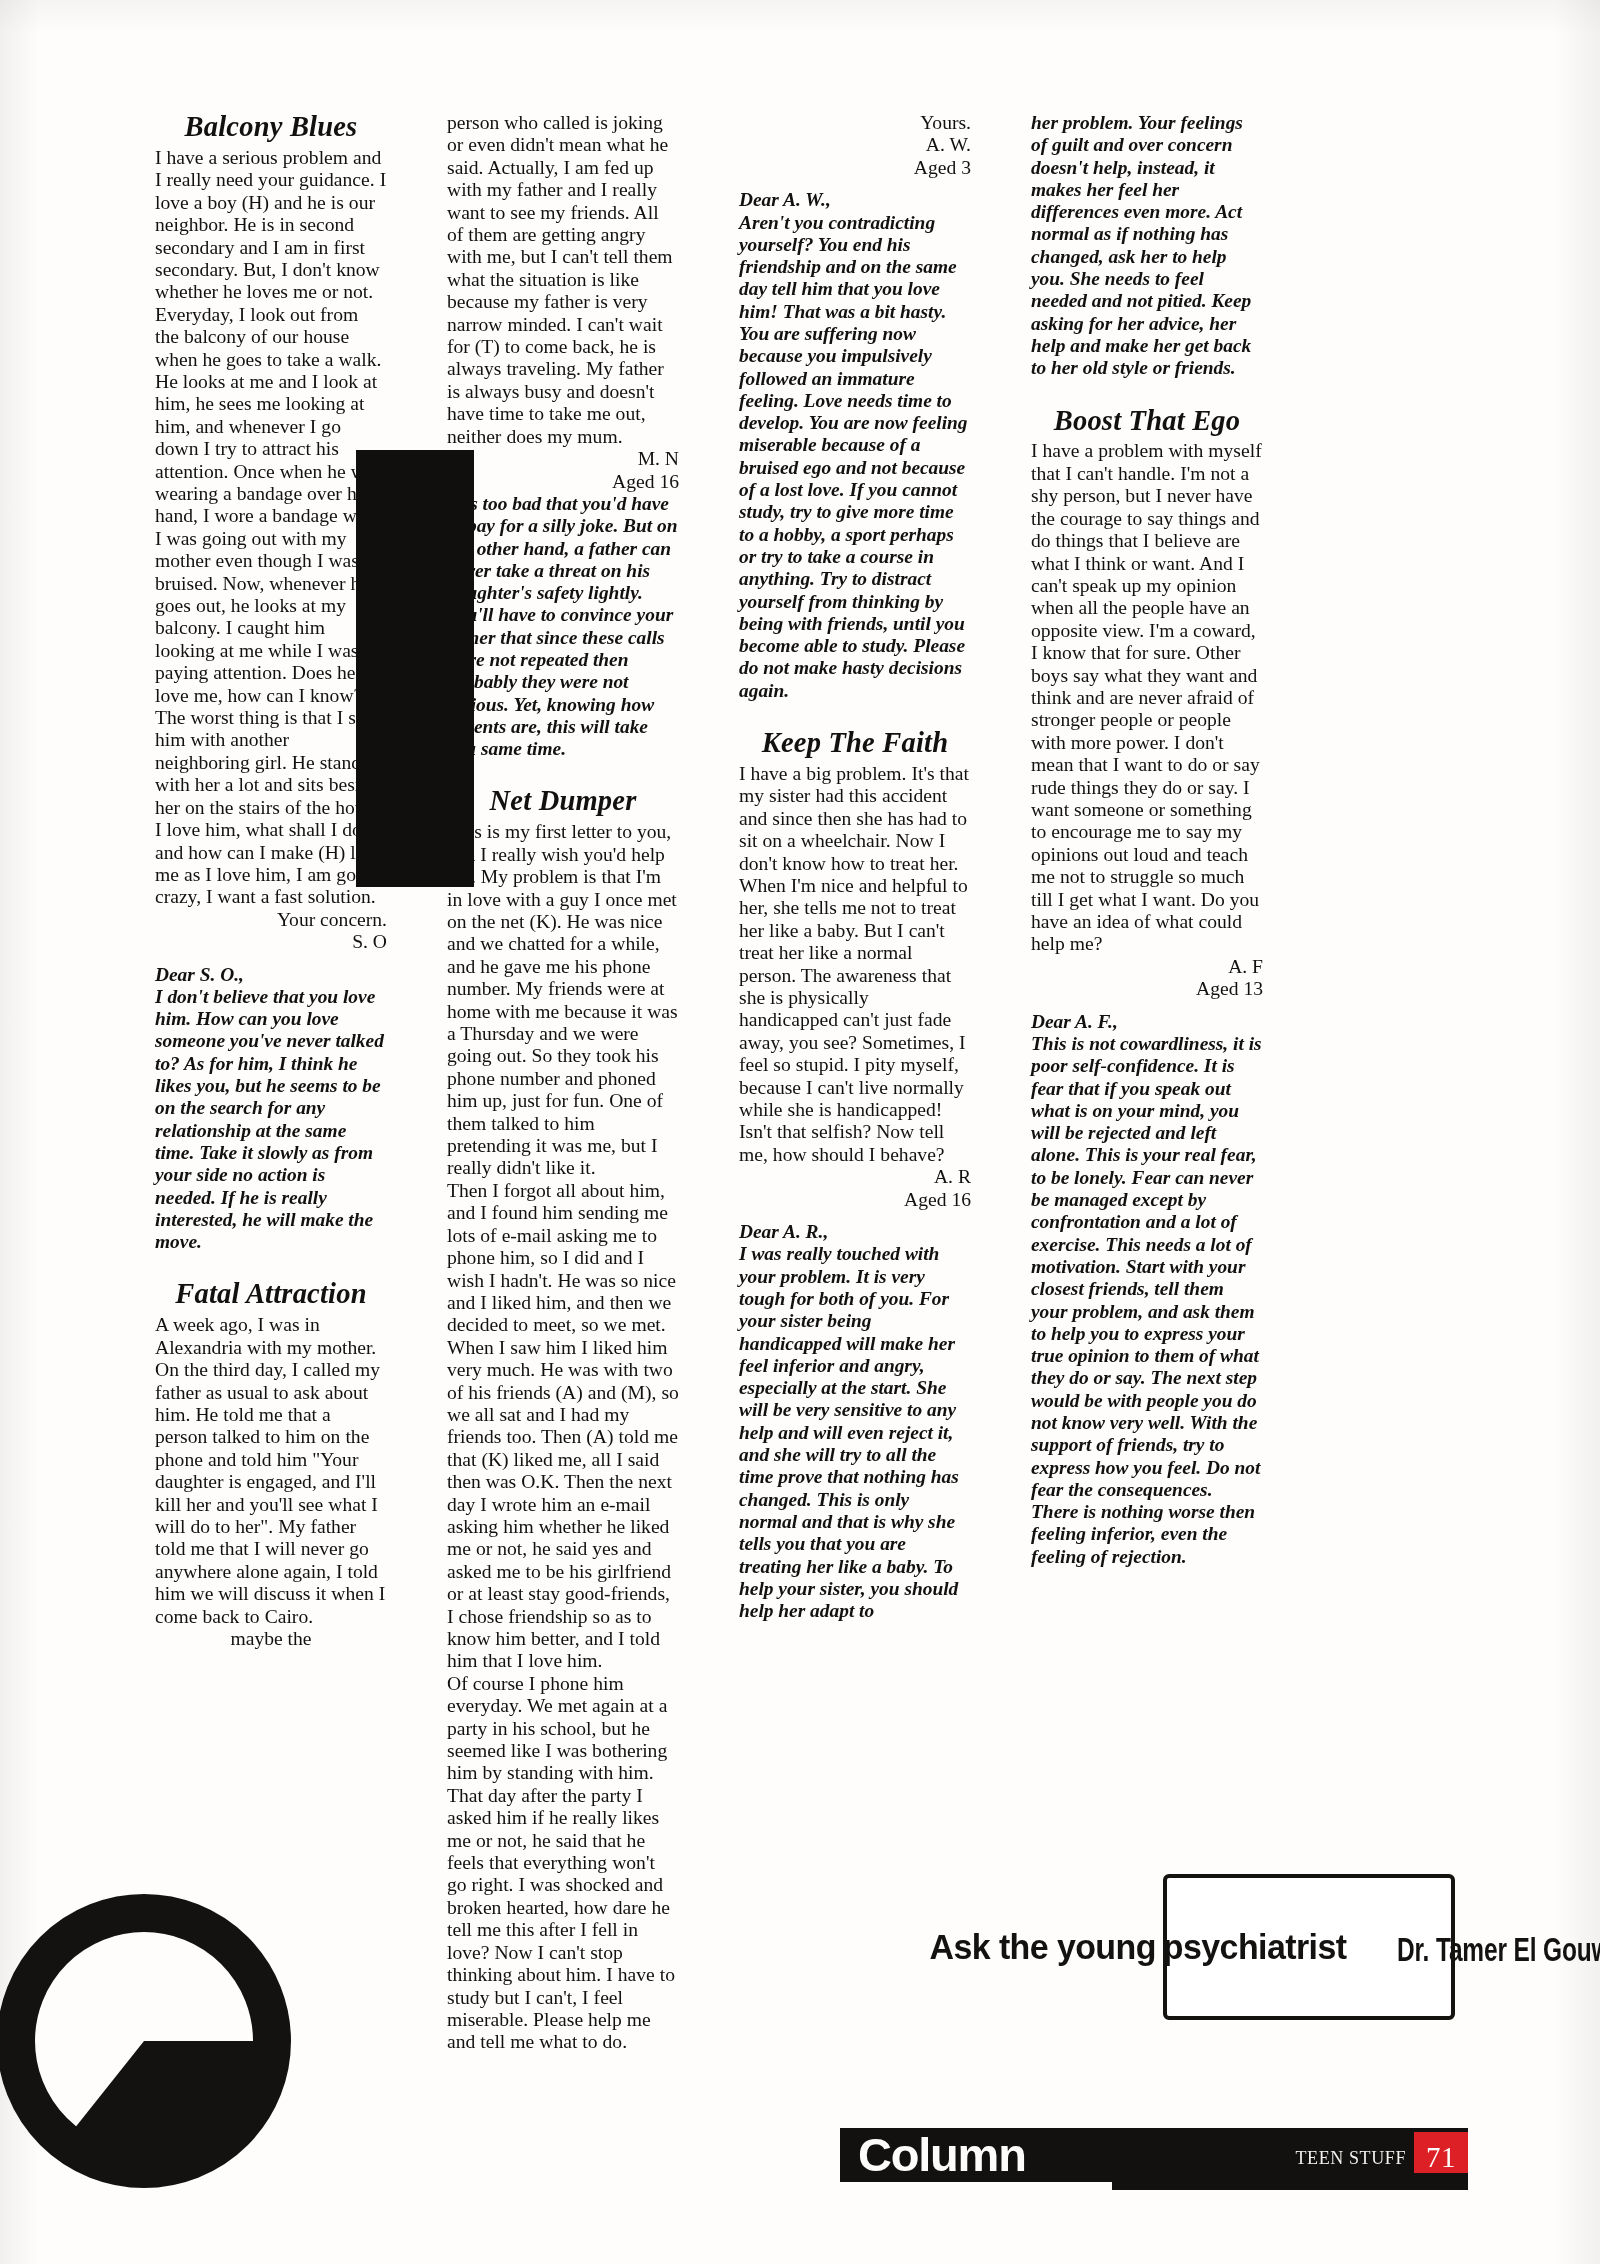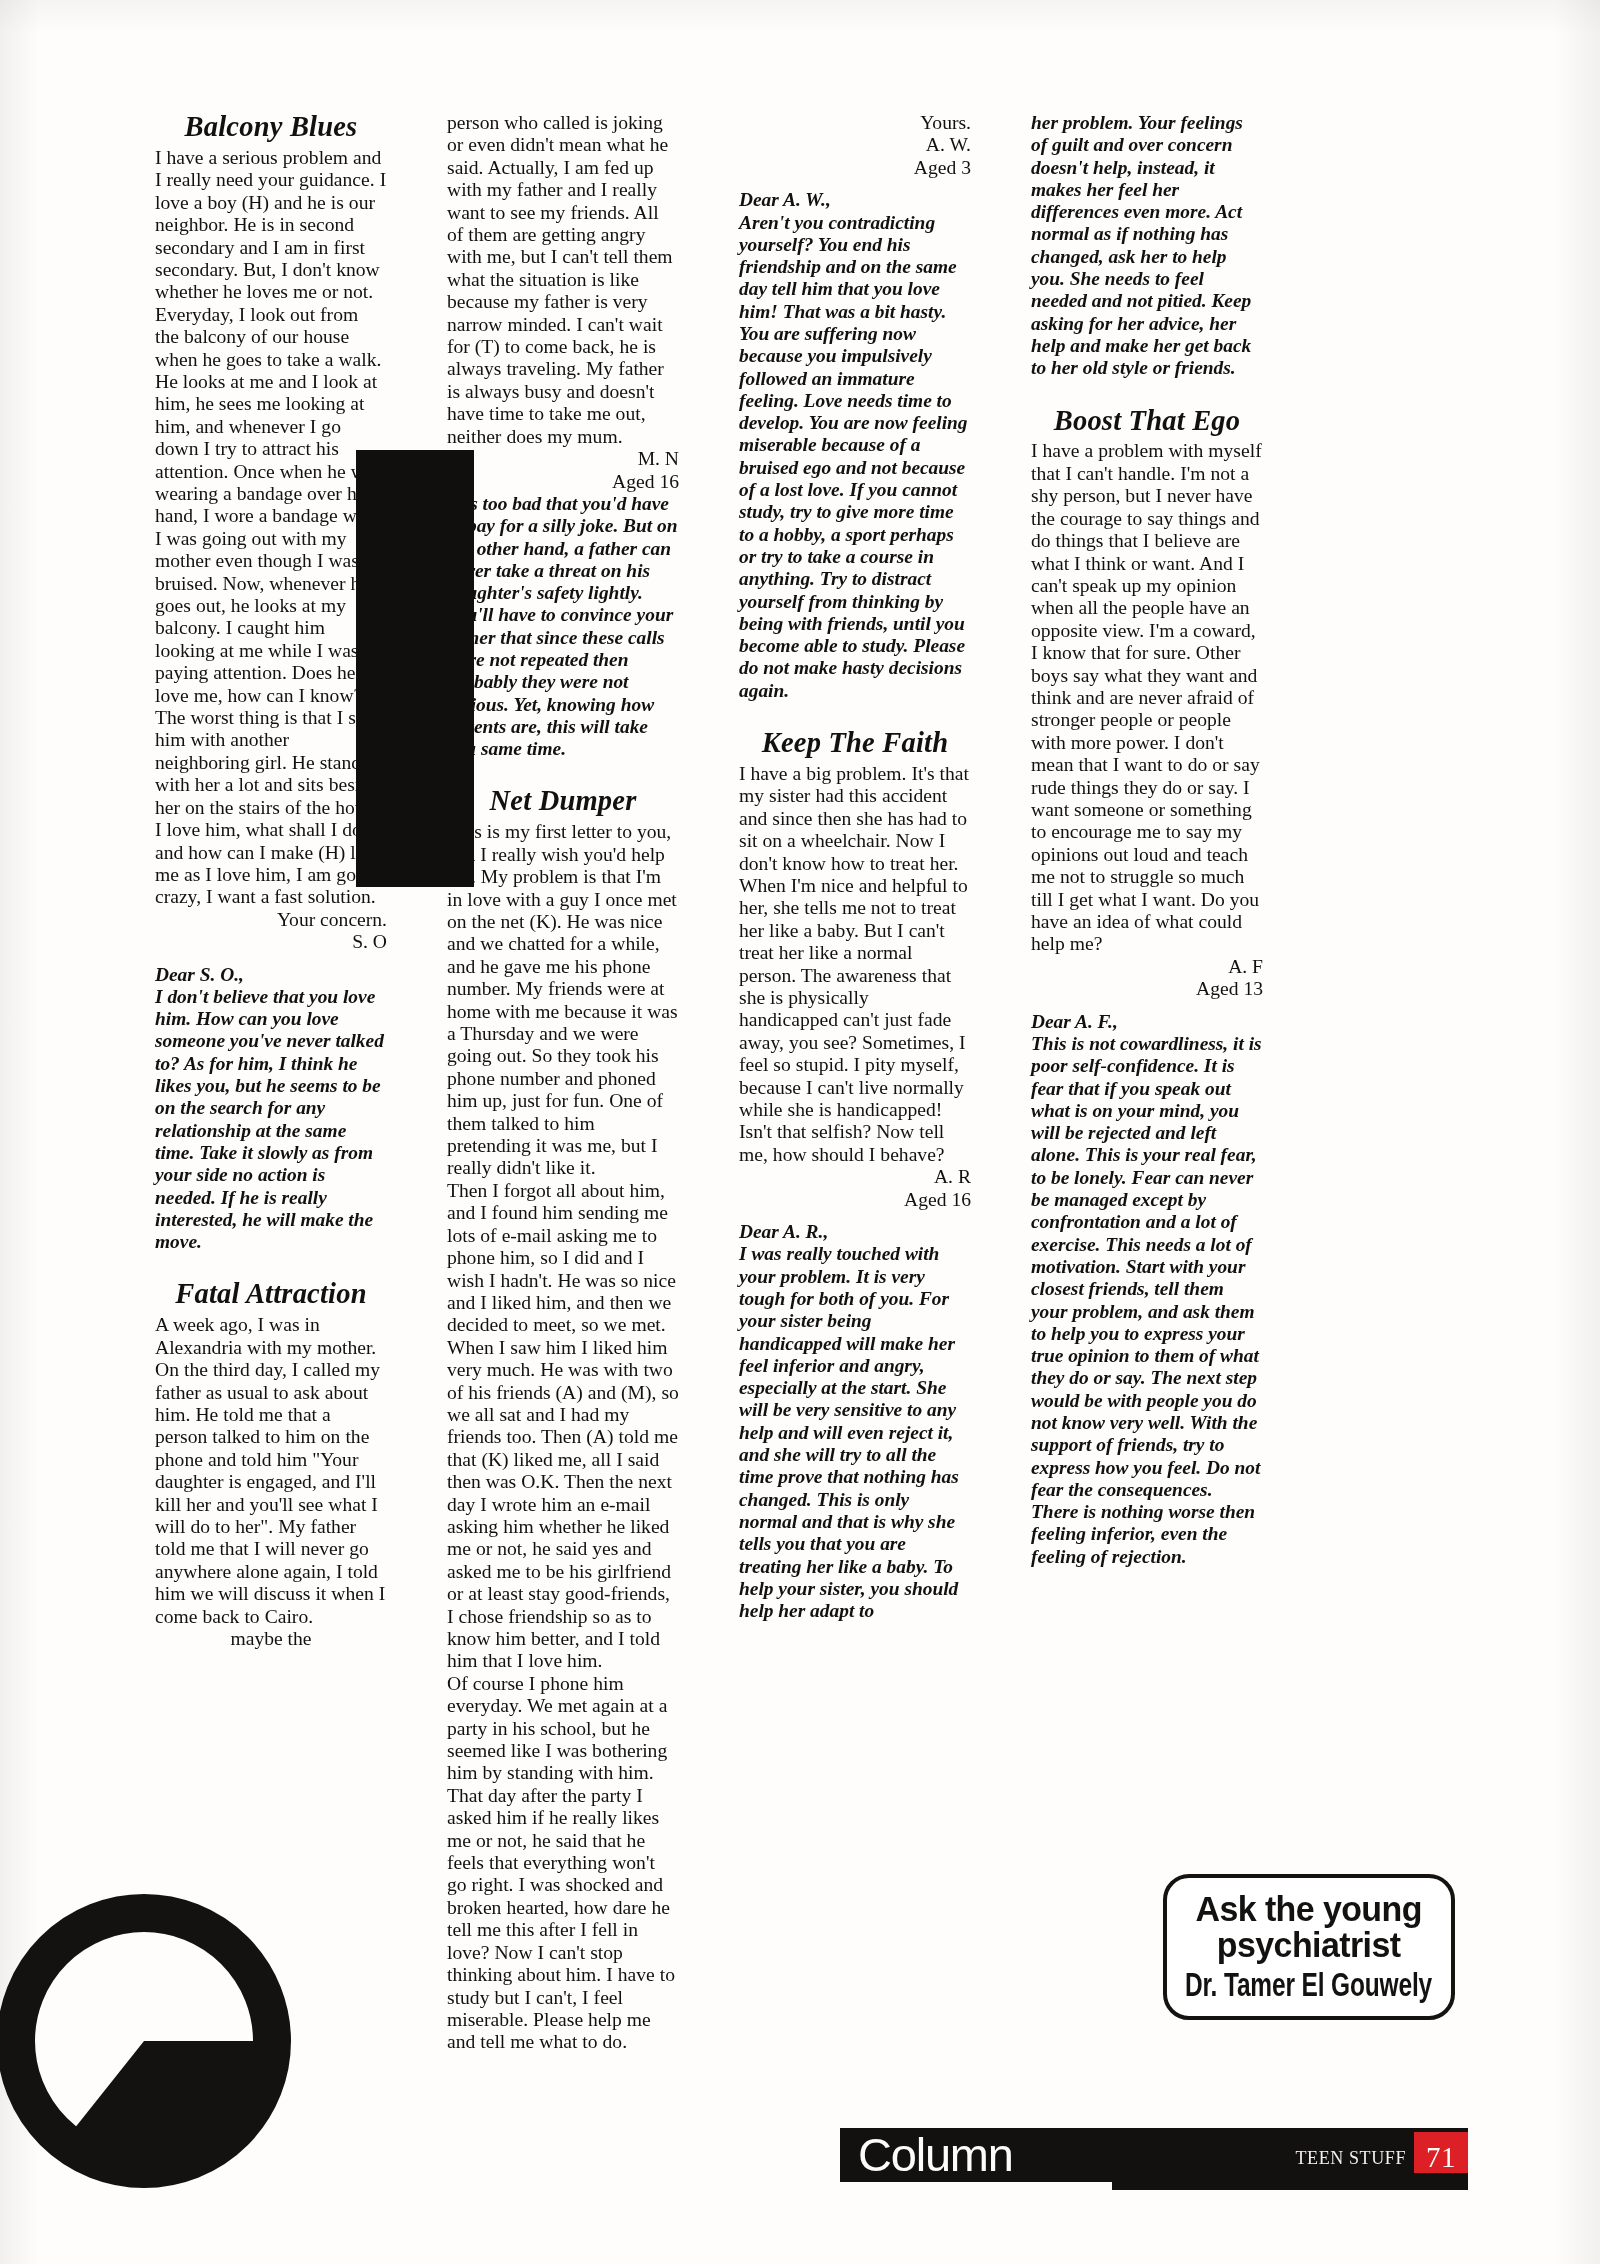--- a/index.html
+++ b/index.html
@@ -111,24 +111,24 @@
   }
 
   
   #psych-badge {
     position: absolute;
     left: 1163px;
     top: 1874px;
     width: 292px;
     height: 146px;
     border: 4px solid #151310;
-    border-radius: 26px;
+    border-radius: 6px;
     background: #ffffff;
     display: flex;
-    flex-direction: column;
+    flex-direction: row;
     align-items: center;
     justify-content: center;
     padding: 4px 6px 6px 6px;
     box-sizing: border-box;
   }
   .badge-line1, .badge-line2 {
     font-family: "Liberation Sans", "DejaVu Sans", sans-serif;
     font-weight: bold;
     font-size: 35px;
     line-height: 35px;
@@ -172,21 +172,21 @@
     top: 54px;
     width: 356px;
     height: 8px;
     background: #121110;
   }
   #footer-word {
     position: absolute;
     left: 18px;
     top: 1px;
     font-family: "Liberation Sans", "DejaVu Sans", sans-serif;
-    font-weight: normal;
+    font-weight: bold;
     font-size: 47px;
     line-height: 52px;
     color: #fdfcfa;
     letter-spacing: -1.2px;
   }
   #footer-teen {
     position: absolute;
     right: 62px;
     top: 16px;
     font-family: "Liberation Serif", "DejaVu Serif", serif;

